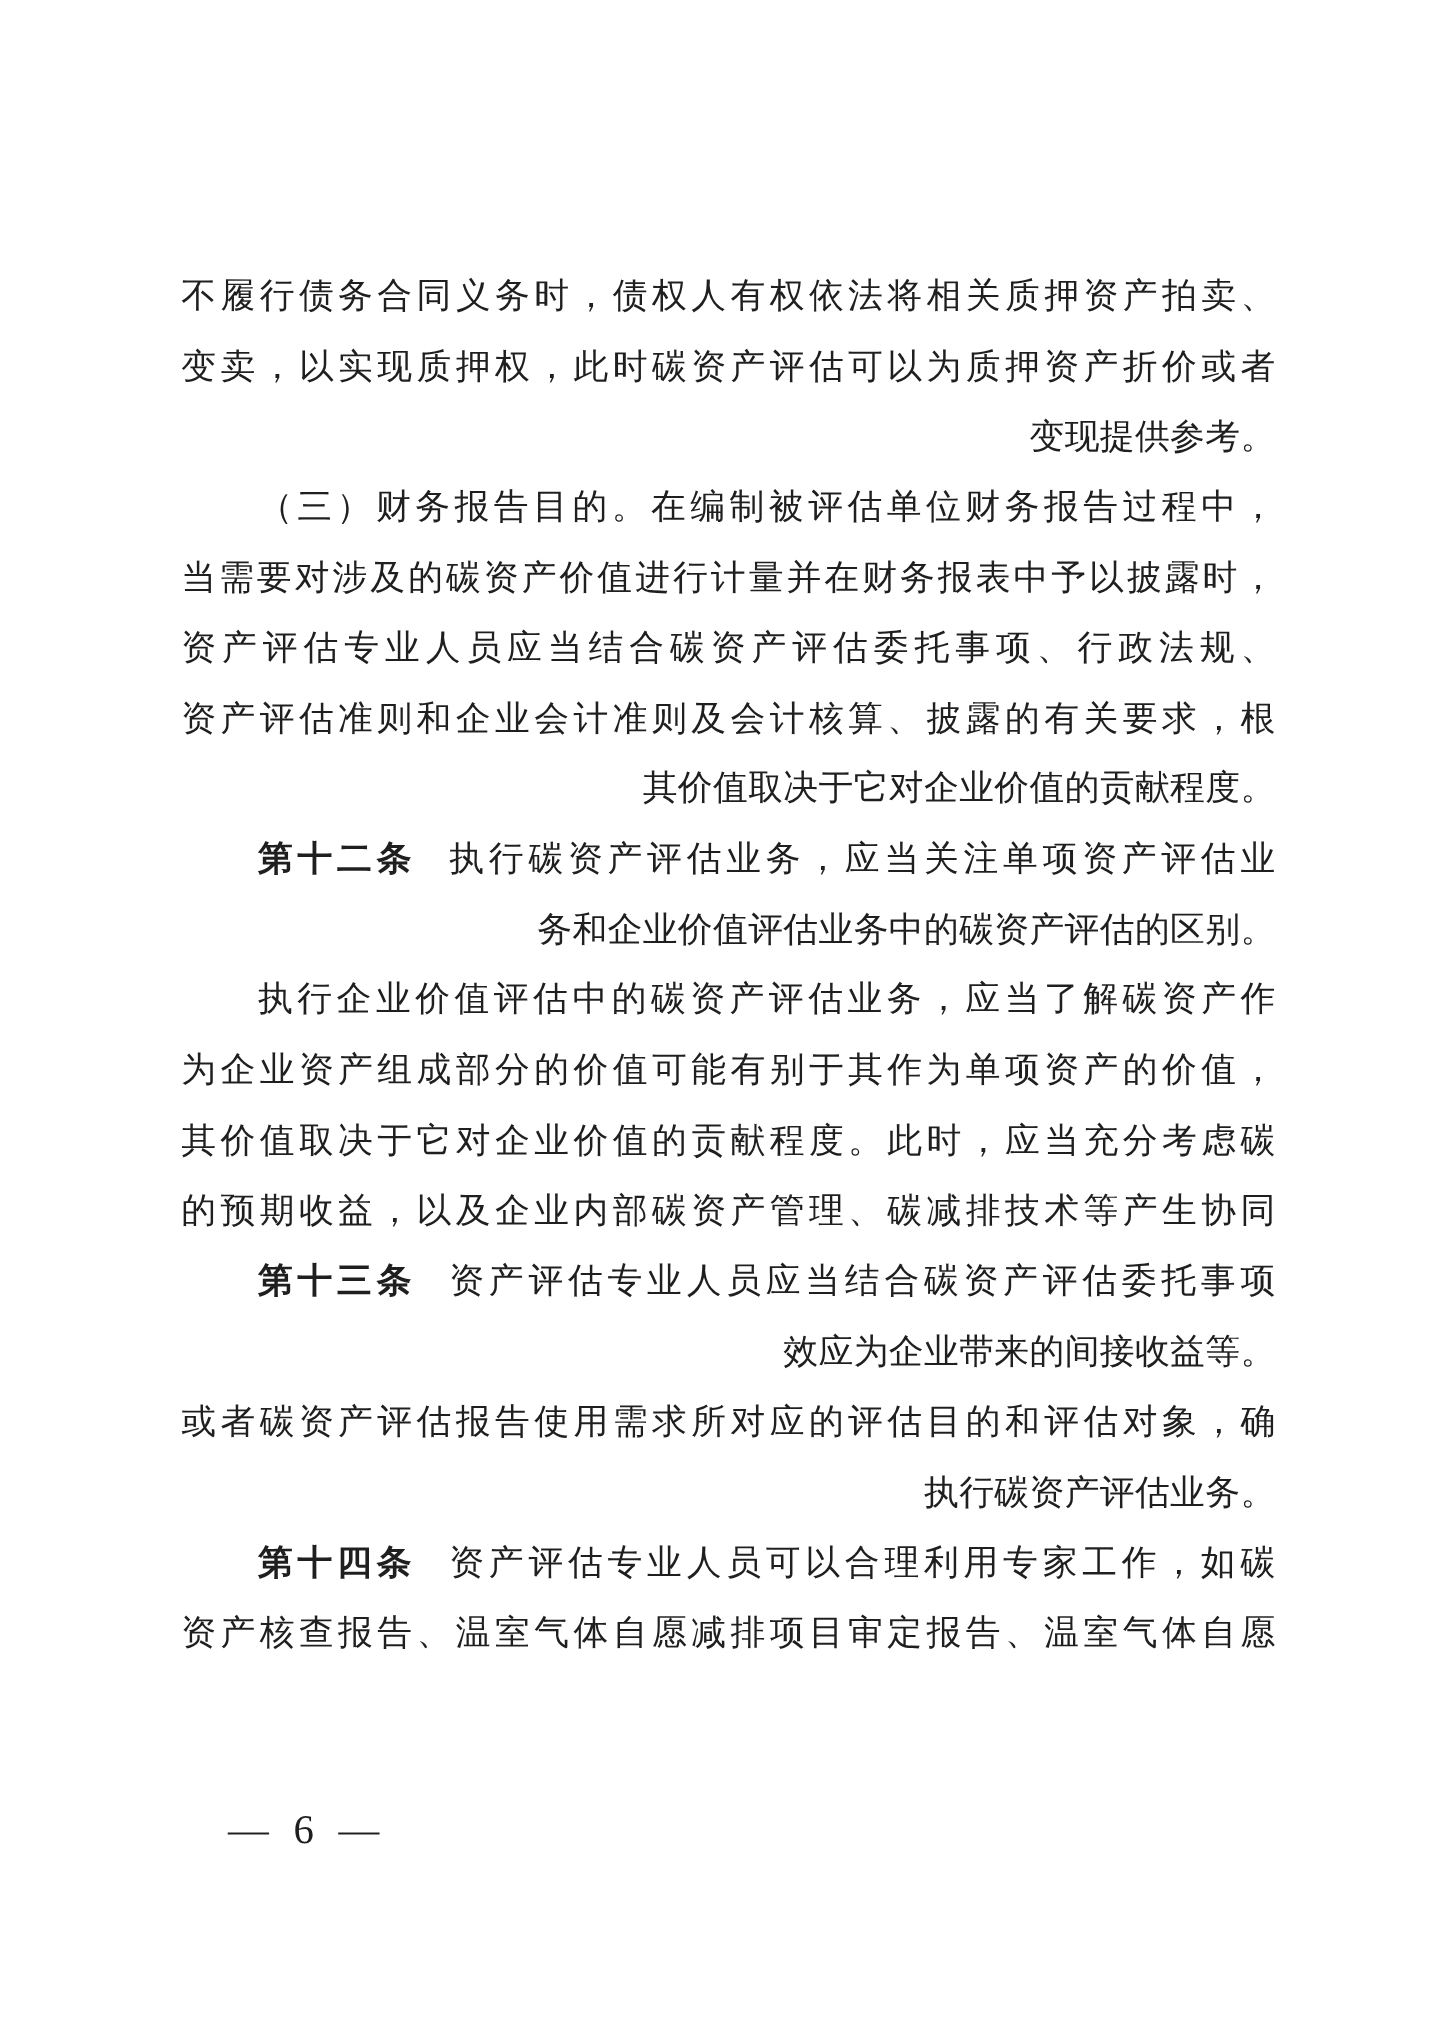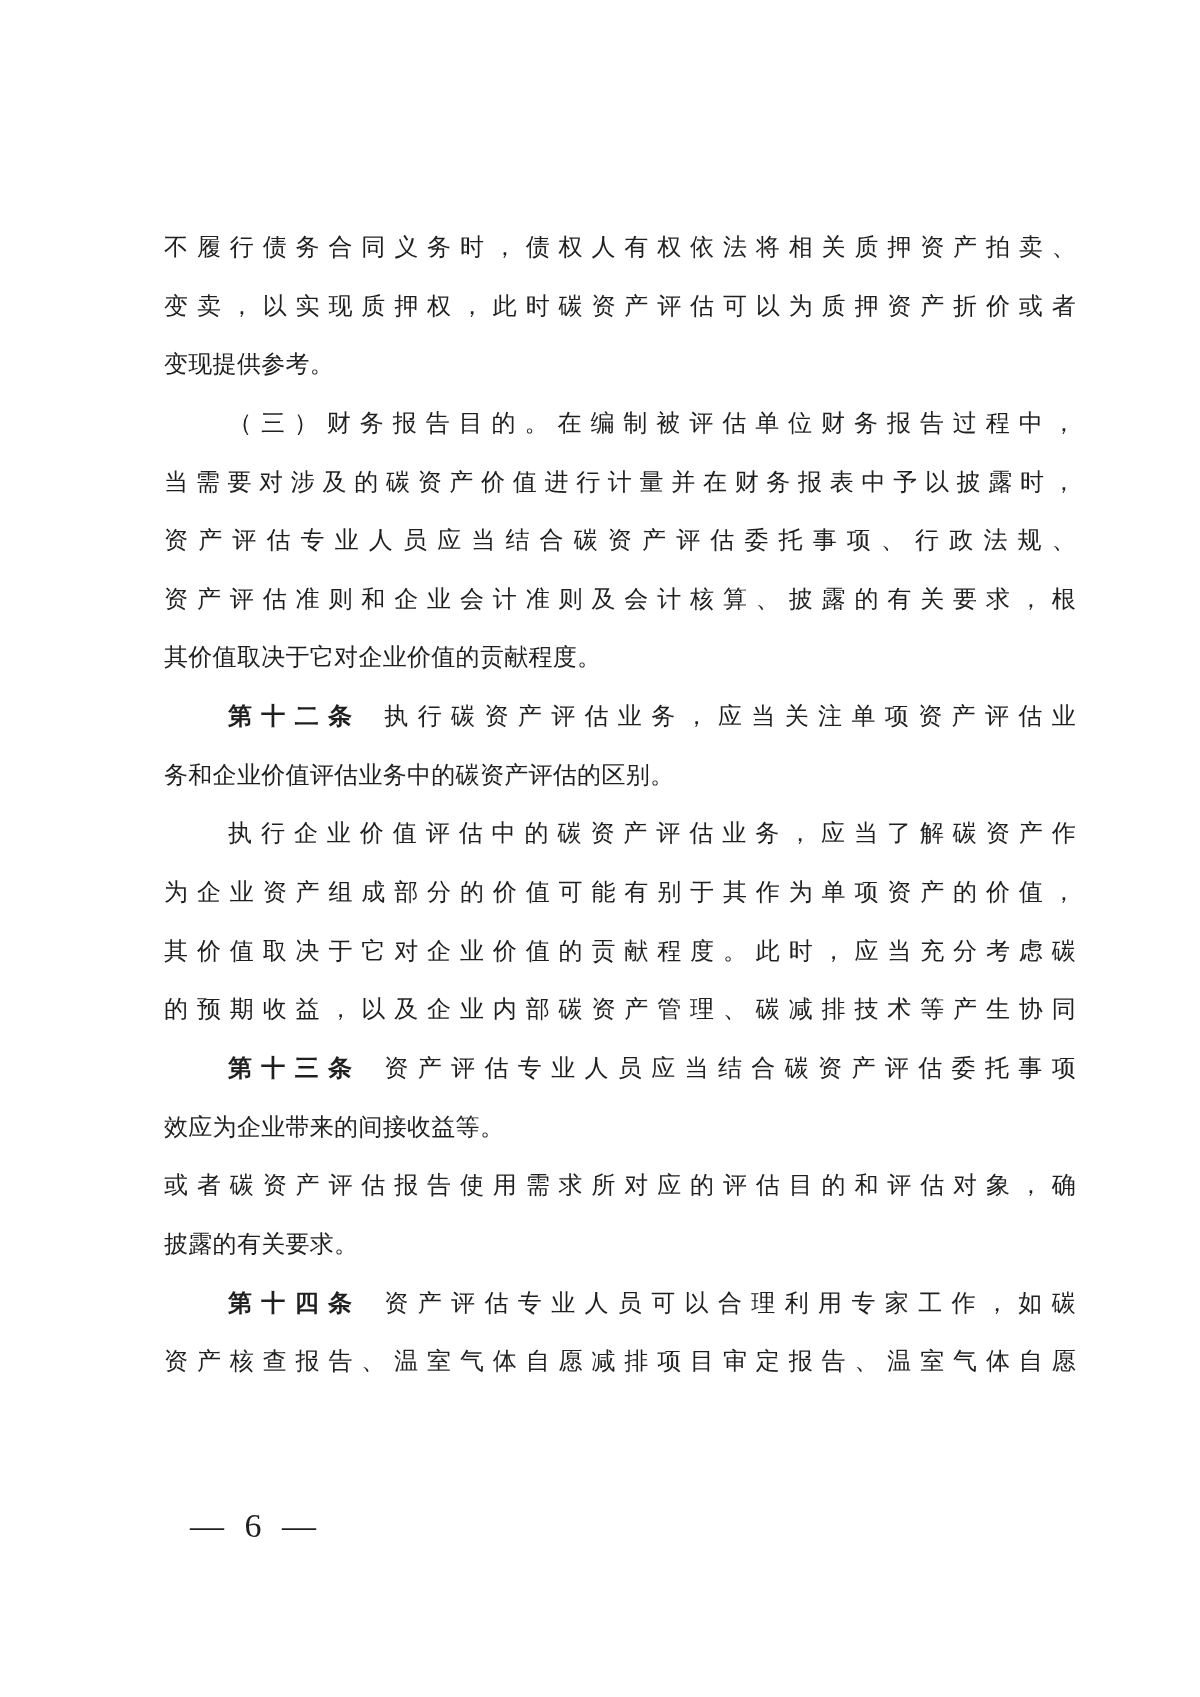--- a/index.html
+++ b/index.html
@@ -16,33 +16,34 @@
     -webkit-font-smoothing: antialiased;
   }
   .page {
     position: absolute;
     inset: 0;
     background: #ffffff;
     overflow: hidden;
   }
   .doc {
     position: absolute;
-    left: 164px;
+    left: 151px;
     top: 218px;
     width: 912px;
-    font-size: 24px;
+    font-size: 29px;
     line-height: 58.65px;
     letter-spacing: 0.3px;
     text-align: left;
     white-space: nowrap;
   }
   .line {
     height: 58.65px;
     overflow: visible;
     white-space: normal;
+    text-align: right;
   }
   
   .line.j {
     text-align: justify;
     text-align-last: justify;
     text-justify: inter-character;
   }
   
   .line.indent {
     padding-left: 64px;
@@ -78,20 +79,20 @@
     <div class="line"><span>其价值取决于它对企业价值的贡献程度。</span></div>
     <div class="line j indent"><span class="article-no">第十二条</span><span>执行碳资产评估业务，应当关注单项资产评估业</span></div>
     <div class="line"><span>务和企业价值评估业务中的碳资产评估的区别。</span></div>
     <div class="line j indent"><span>执行企业价值评估中的碳资产评估业务，应当了解碳资产作</span></div>
     <div class="line j"><span>为企业资产组成部分的价值可能有别于其作为单项资产的价值，</span></div>
     <div class="line j"><span>其价值取决于它对企业价值的贡献程度。此时，应当充分考虑碳</span></div>
     <div class="line j"><span>的预期收益，以及企业内部碳资产管理、碳减排技术等产生协同</span></div>
     <div class="line j indent"><span class="article-no">第十三条</span><span>资产评估专业人员应当结合碳资产评估委托事项</span></div>
     <div class="line"><span>效应为企业带来的间接收益等。</span></div>
     <div class="line j"><span>或者碳资产评估报告使用需求所对应的评估目的和评估对象，确</span></div>
-    <div class="line"><span>披露的有关要求。</span></div>
+    <div class="line"><span>执行碳资产评估业务。</span></div>
     <div class="line j indent"><span class="article-no">第十四条</span><span>资产评估专业人员可以合理利用专家工作，如碳</span></div>
     <div class="line j"><span>资产核查报告、温室气体自愿减排项目审定报告、温室气体自愿</span></div>
   </div>
 
   <div class="footer">— 6 —</div>
 
 </div>
 
 </body></html>

